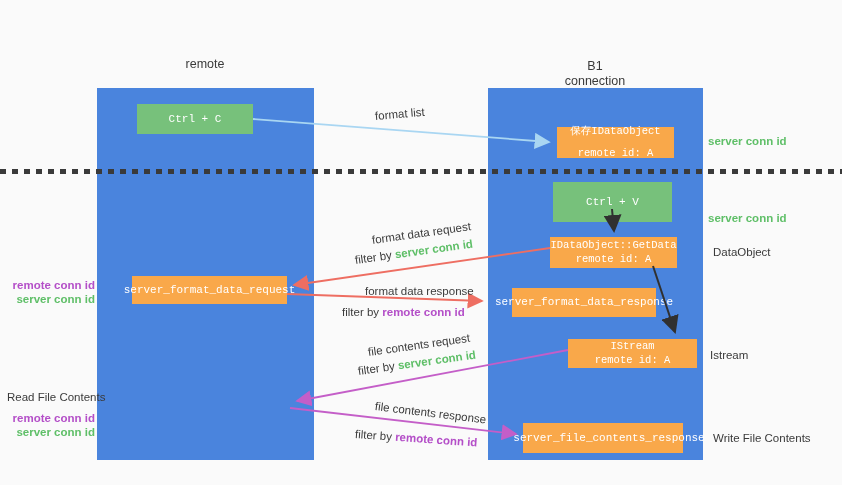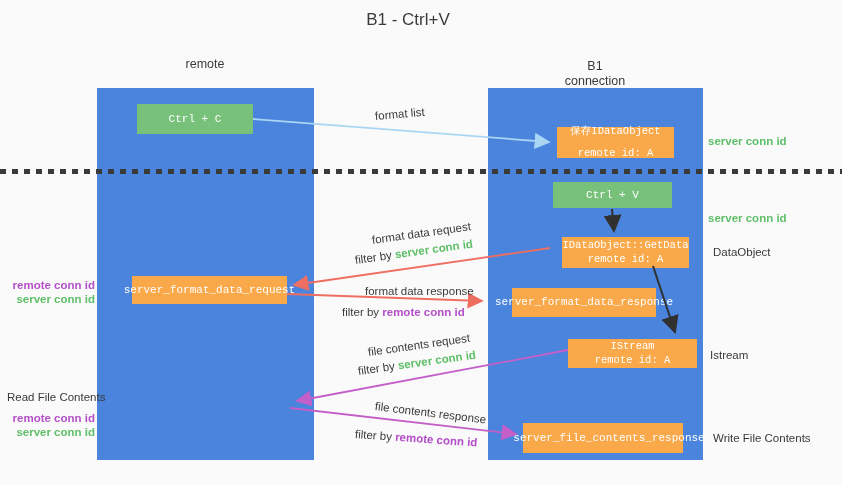--- a/index.html
+++ b/index.html
@@ -34,21 +34,20 @@
   .m-black { fill:var(--arrow-black,#303030); }
   .m-red { fill:var(--arrow-red,#ee6e62); }
   .m-purple { fill:var(--arrow-purple,#c45ec8); }
 </style>
 </head>
 <body>
 
 <div class="canvas">
 
   <div class="page-title">
-    <div>B1 - Ctrl+V</div>
   </div>
 
   <div class="lane-header" style="left:145px; top:57px; width:120px;">
     <div>remote</div>
   </div>
   <div class="lane-header" style="left:535px; top:59px; width:120px;">
     <div>B1</div>
     <div>connection</div>
   </div>
 
@@ -59,25 +58,25 @@
 
   <div class="node green" style="left:137px; top:104px; width:116px; height:30px; font-size:11px;">
     <span>Ctrl + C</span>
   </div>
 
   <div class="node orange" style="left:557px; top:127px; width:117px; height:31px; font-size:10.5px;gap:8px;">
     <span>保存IDataObject</span>
     <span>remote id: A</span>
   </div>
 
-  <div class="node green" style="left:553px; top:182px; width:119px; height:26px; font-size:11px;">
+  <div class="node green" style="left:553px; top:182px; width:119px; height:40px; font-size:11px;">
     <span>Ctrl + V</span>
   </div>
 
-  <div class="node orange" style="left:550px; top:237px; width:127px; height:31px; font-size:10.5px;margin-left:12px;">
+  <div class="node orange" style="left:550px; top:237px; width:127px; height:31px; font-size:10.5px;">
     <span>IDataObject::GetData</span>
     <span>remote id: A</span>
   </div>
 
   <div class="node orange" style="left:132px; top:276px; width:155px; height:28px; font-size:11px;">
     <span>server_format_data_request</span>
   </div>
 
   <div class="node orange" style="left:512px; top:288px; width:144px; height:29px; font-size:11px;">
     <span>server_format_data_response</span>

